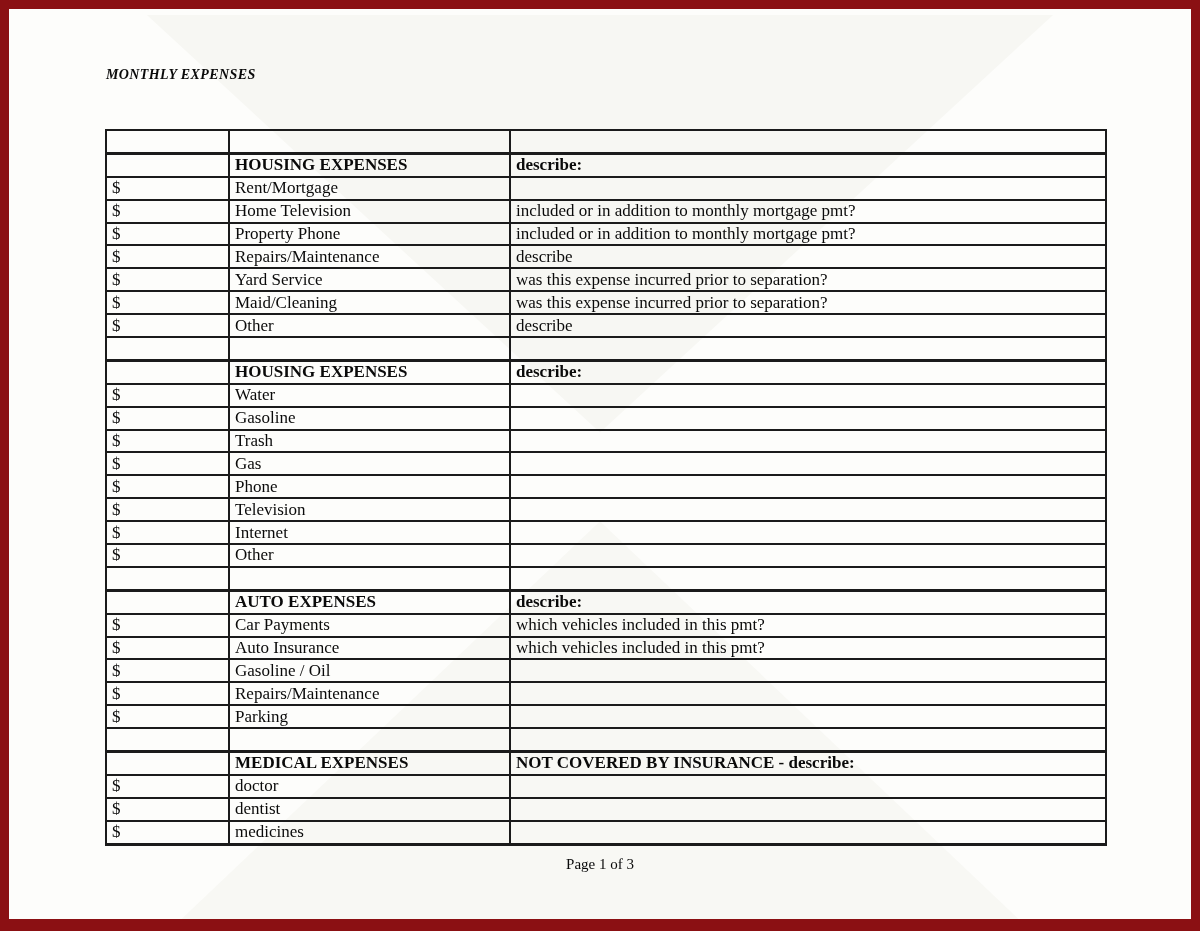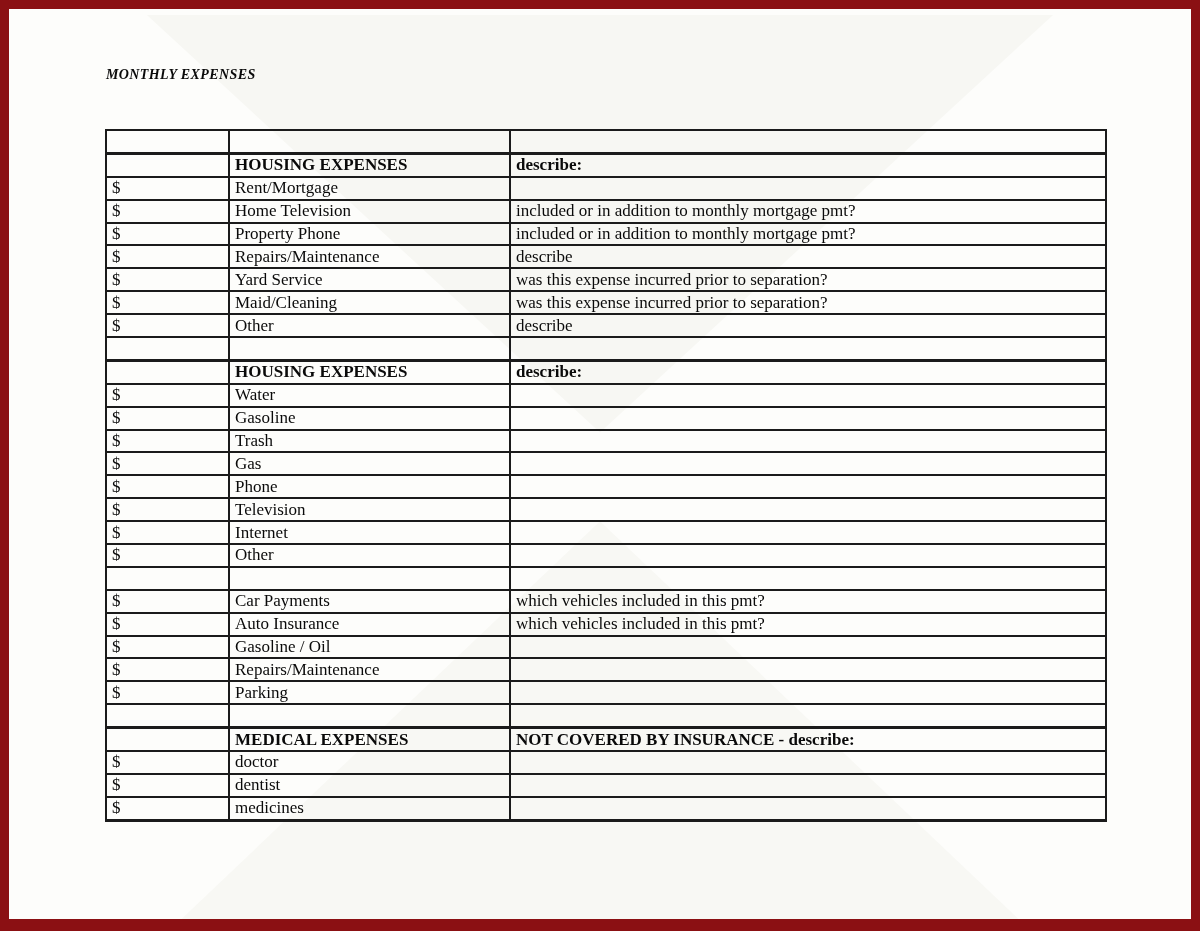--- a/index.html
+++ b/index.html
@@ -187,20 +187,25 @@
         <tr class="item">
           <td>$</td>
           <td>Other</td>
           <td></td>
         </tr>
         <tr class="blank">
           <td></td>
           <td></td>
           <td></td>
         </tr>
+        <tr class="header">
+          <td></td>
+          <td>AUTO EXPENSES</td>
+          <td>describe:</td>
+        </tr>
         <tr class="item">
           <td>$</td>
           <td>Car Payments</td>
           <td>which vehicles included in this pmt?</td>
         </tr>
         <tr class="item">
           <td>$</td>
           <td>Auto Insurance</td>
           <td>which vehicles included in this pmt?</td>
         </tr>
@@ -240,14 +245,15 @@
           <td></td>
         </tr>
         <tr class="item">
           <td>$</td>
           <td>medicines</td>
           <td></td>
         </tr>
       </tbody>
   </table>
 
+  <div class="page-footer">Page 1 of 3</div>
 
 </div>
 
 </body></html>

